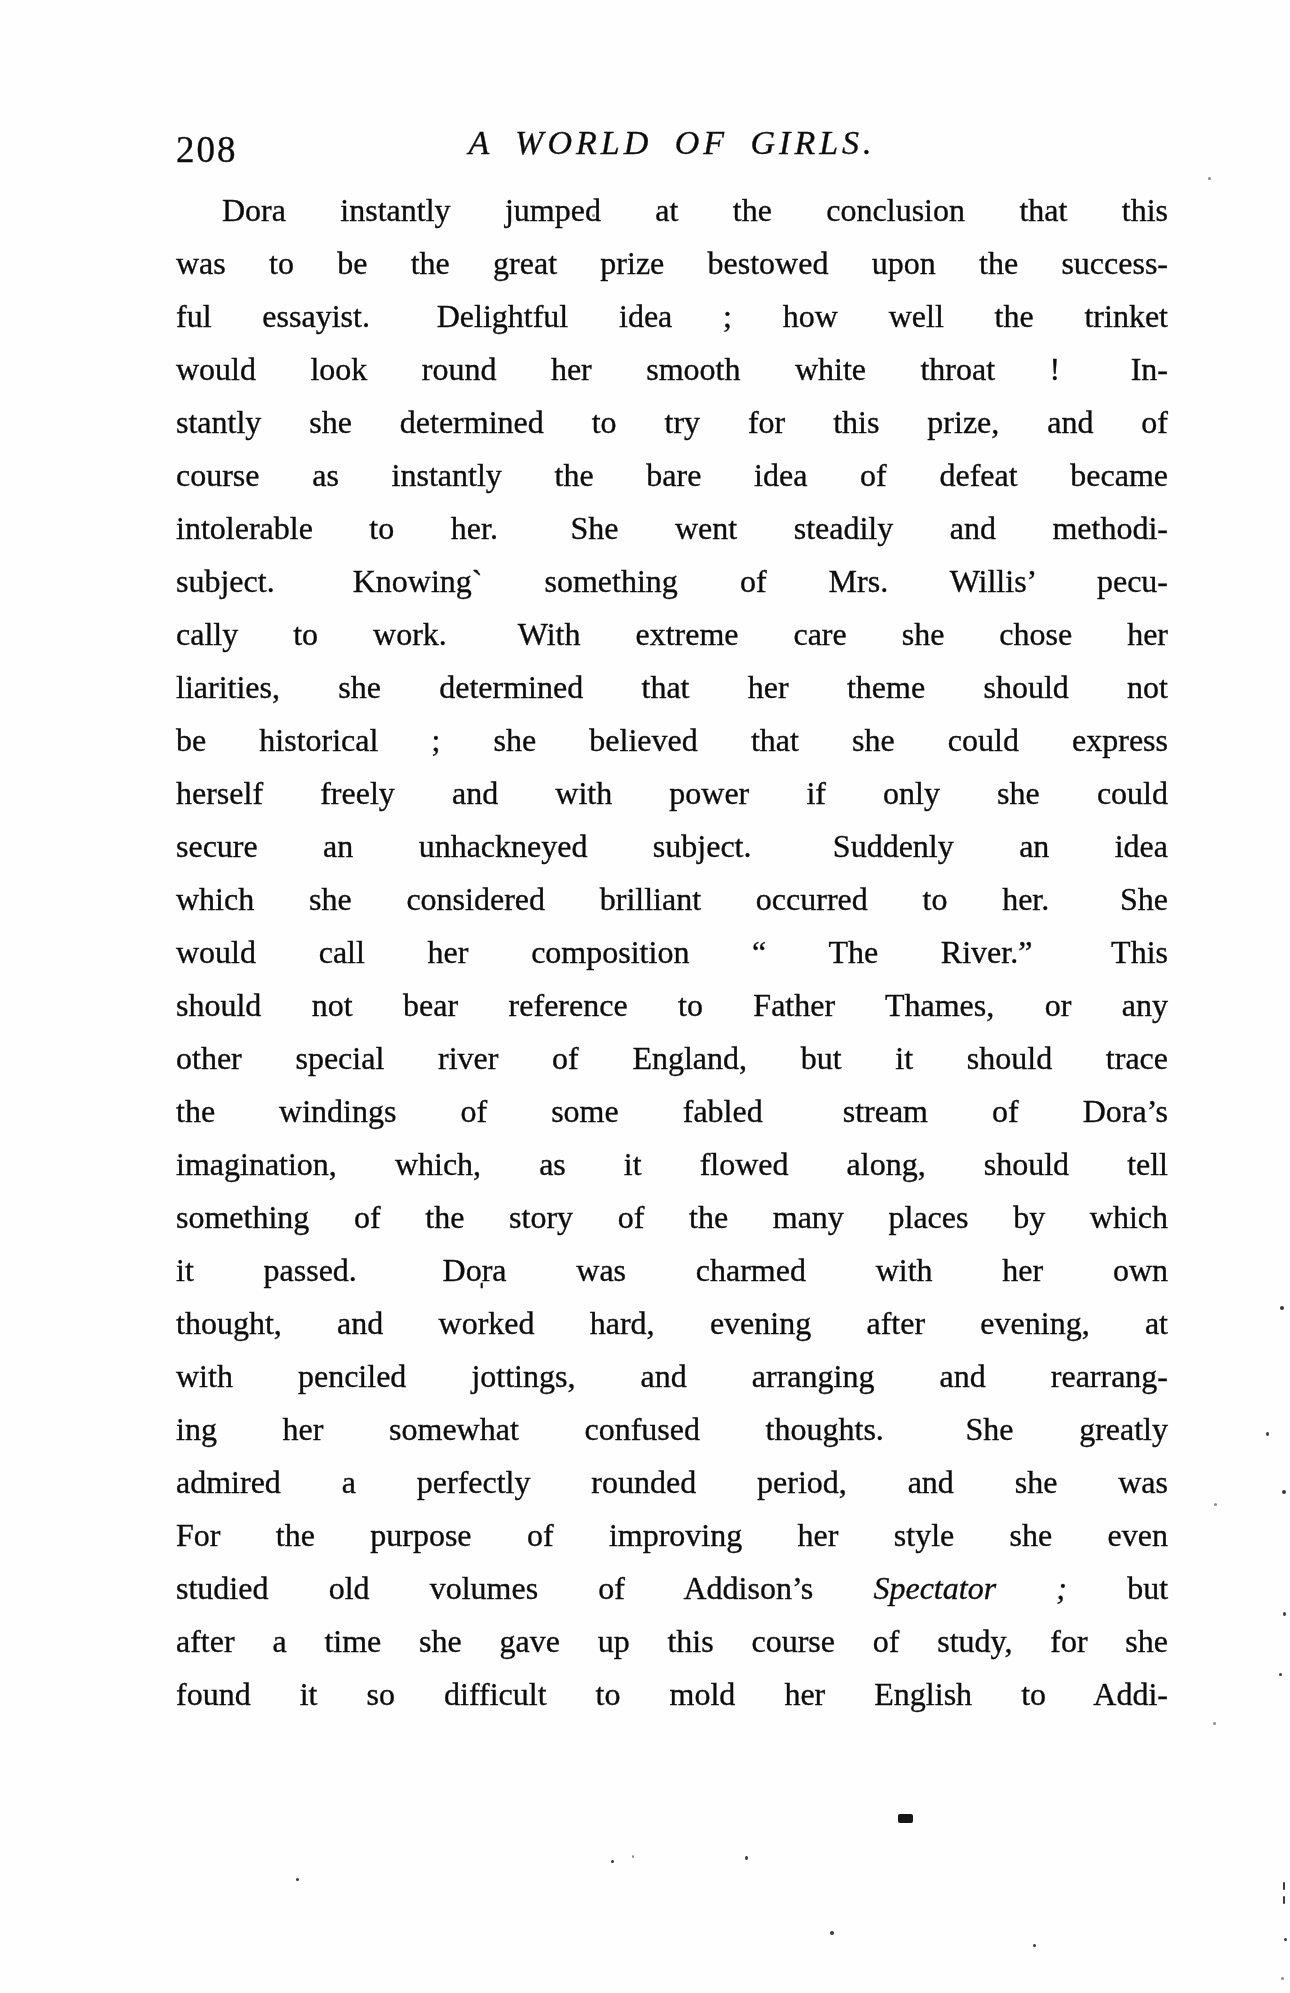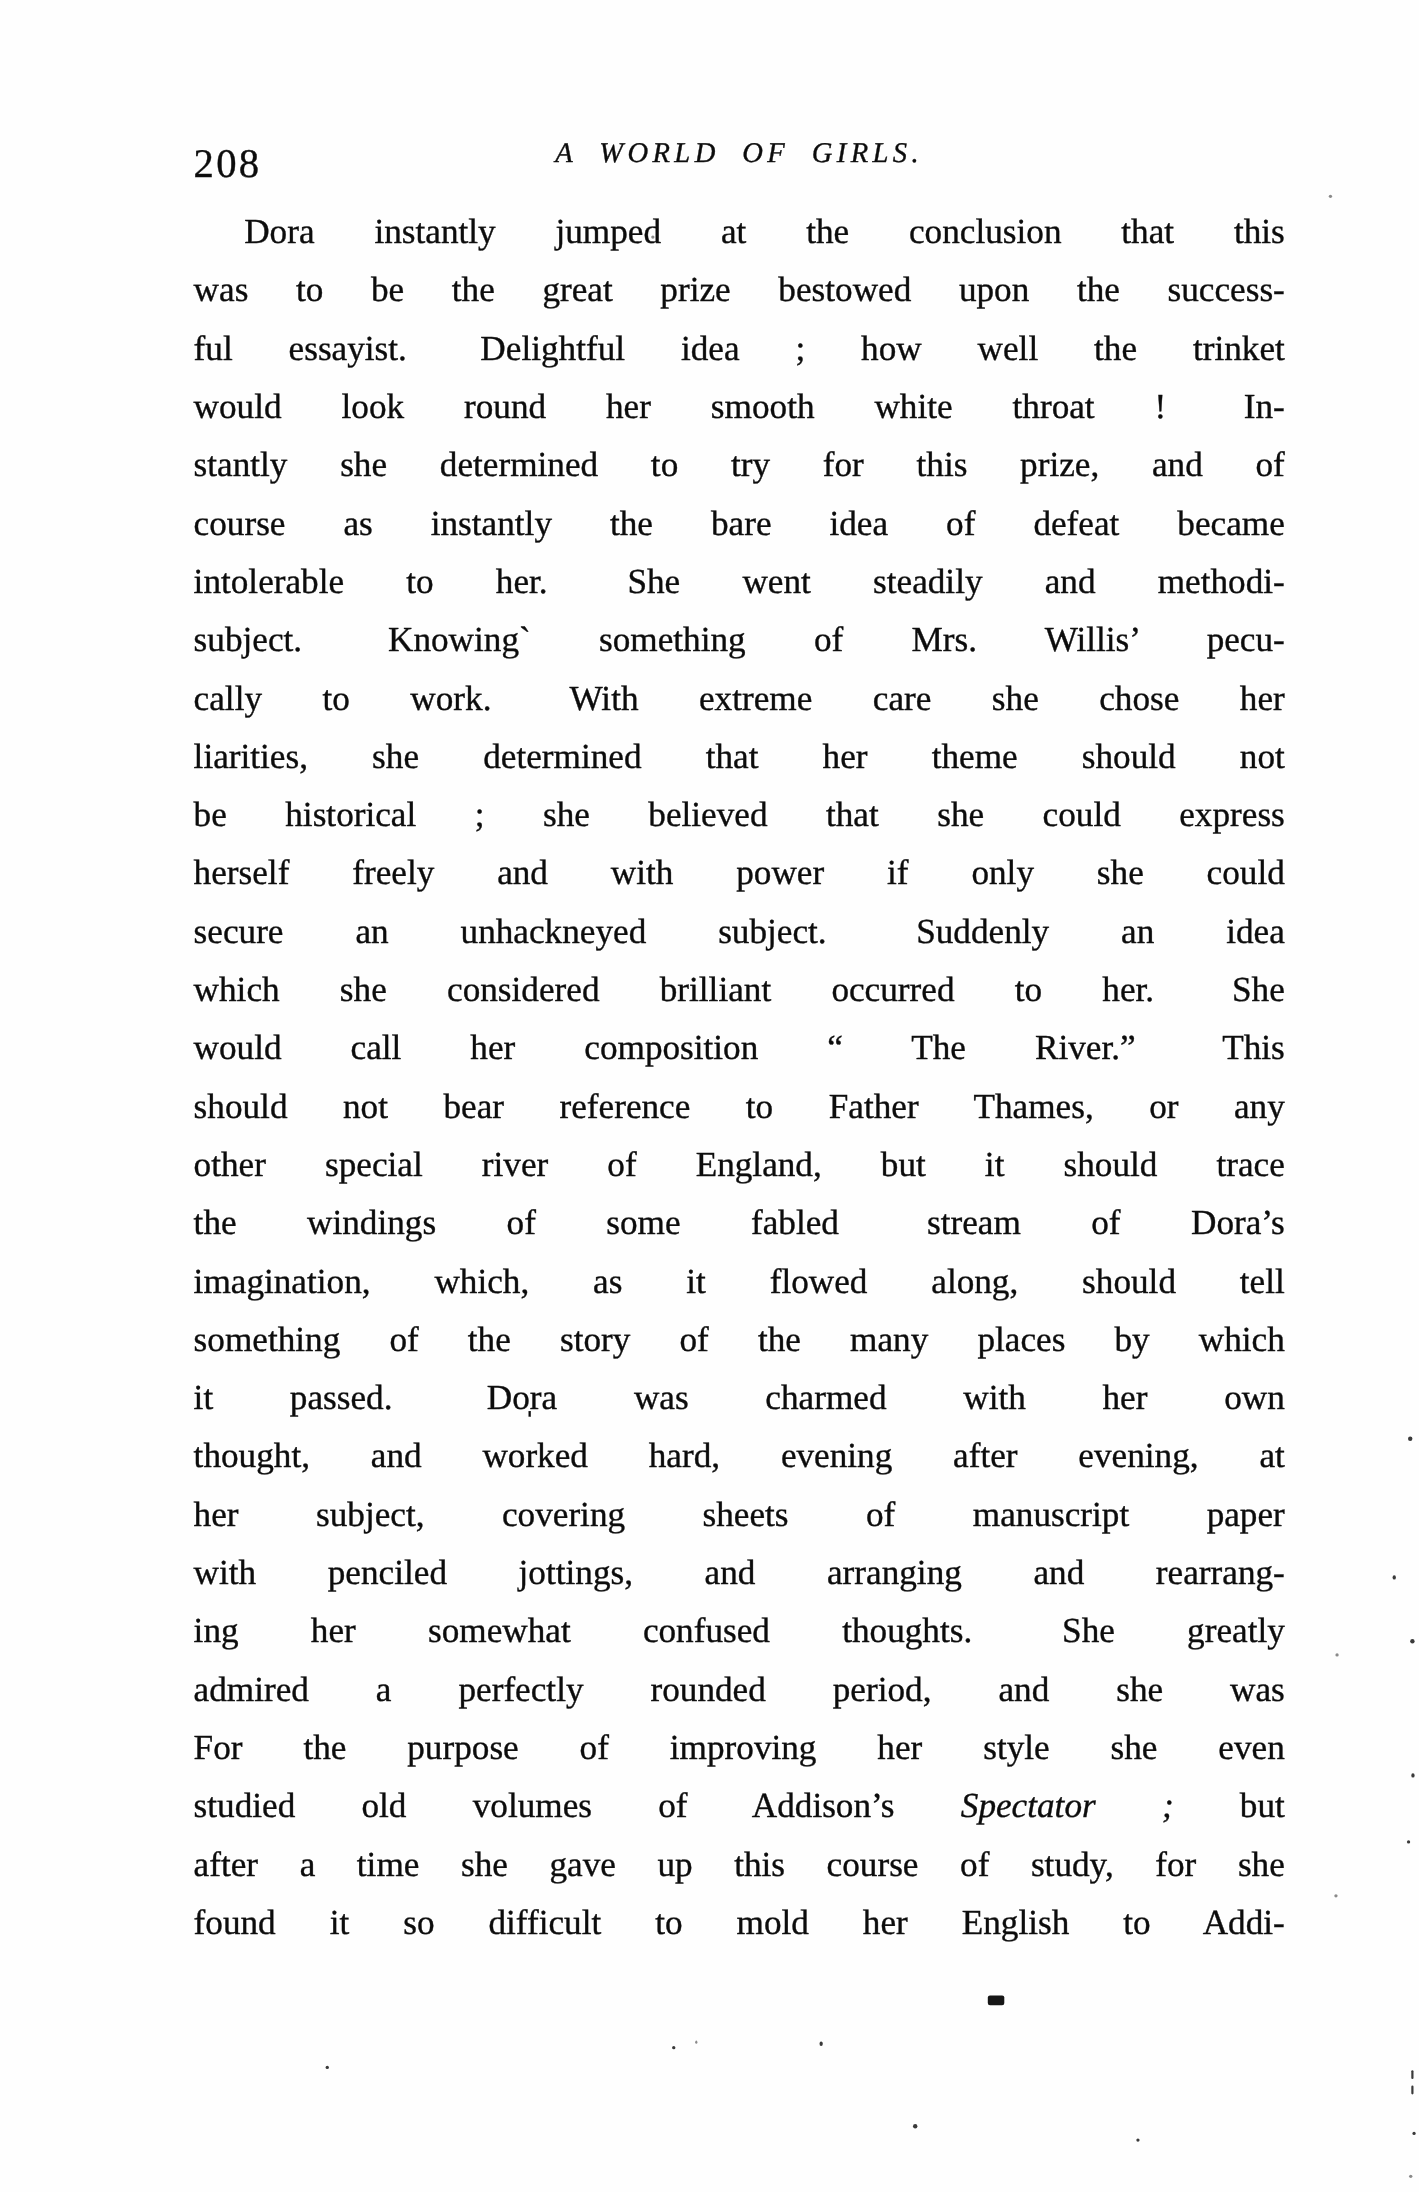--- a/index.html
+++ b/index.html
@@ -27,21 +27,21 @@
     font-size: 37px;
     letter-spacing: 2px;
   }
   .head-title {
     position: absolute;
     left: 0;
     right: 0;
     top: 0;
     text-align: center;
     font-style: italic;
-    font-size: 26px;
+    font-size: 34px;
     letter-spacing: 4px;
     word-spacing: 10px;
   }
   .body-block {
     position: absolute;
     left: 176px;
     top: 184px;
     width: 992px;
     font-size: 32px;
   }
@@ -90,21 +90,20 @@
       <p class="line">secure an unhackneyed subject.  Suddenly an idea</p>
       <p class="line">which she considered brilliant occurred to her.  She</p>
       <p class="line">would call her composition “ The River.”  This</p>
       <p class="line">should not bear reference to Father Thames, or any</p>
       <p class="line">other special river of England, but it should trace</p>
       <p class="line">the windings of some fabled  stream of Dora’s</p>
       <p class="line">imagination, which, as it flowed along, should tell</p>
       <p class="line">something of the story of the many places by which</p>
       <p class="line">it passed.  Do̩ra was charmed with her own</p>
       <p class="line">thought, and worked hard, evening after evening, at</p>
-      <p class="line">her subject, covering sheets of manuscript paper</p>
       <p class="line">with penciled jottings, and arranging and rearrang-</p>
       <p class="line">ing her somewhat confused thoughts.  She greatly</p>
       <p class="line">admired a perfectly rounded period, and she was</p>
       <p class="line">For the purpose of improving her style she even</p>
       <p class="line">studied old volumes of Addison’s <i>Spectator ;</i> but</p>
       <p class="line">after a time she gave up this course of study, for she</p>
       <p class="line">found it so difficult to mold her English to Addi-</p>
     </main>
 
   <div class="speck light" style="left:592px; top:214px; width:3px; height:3px;"></div>

